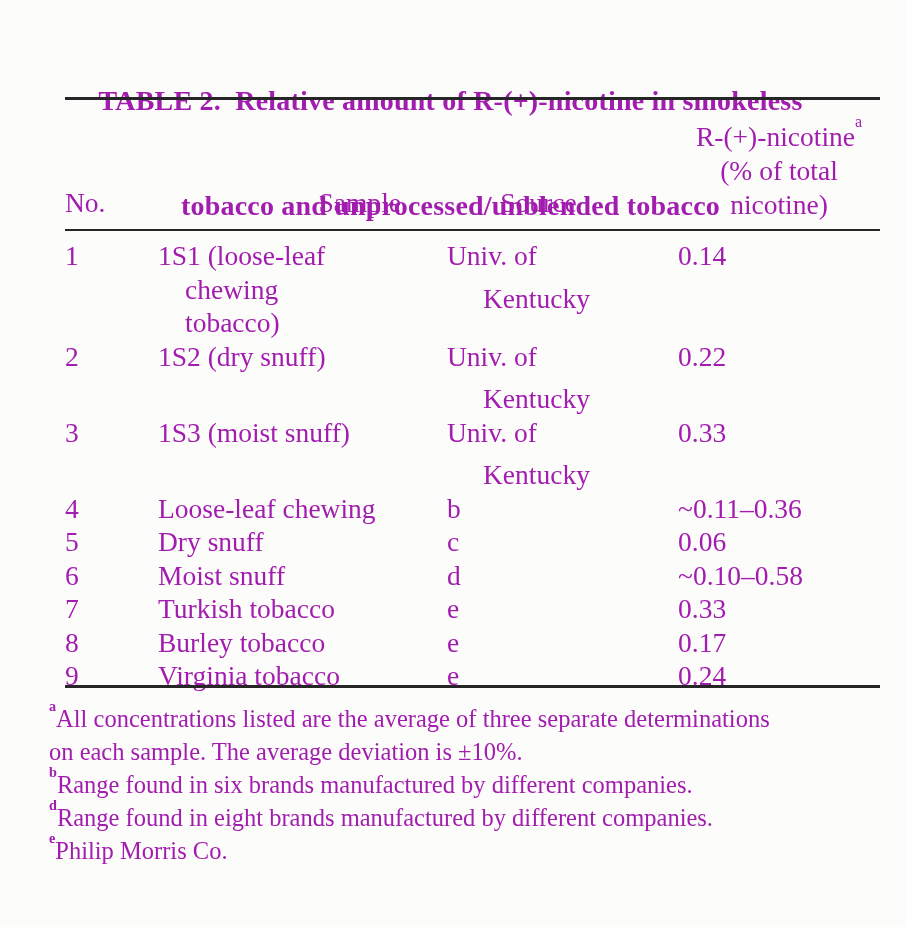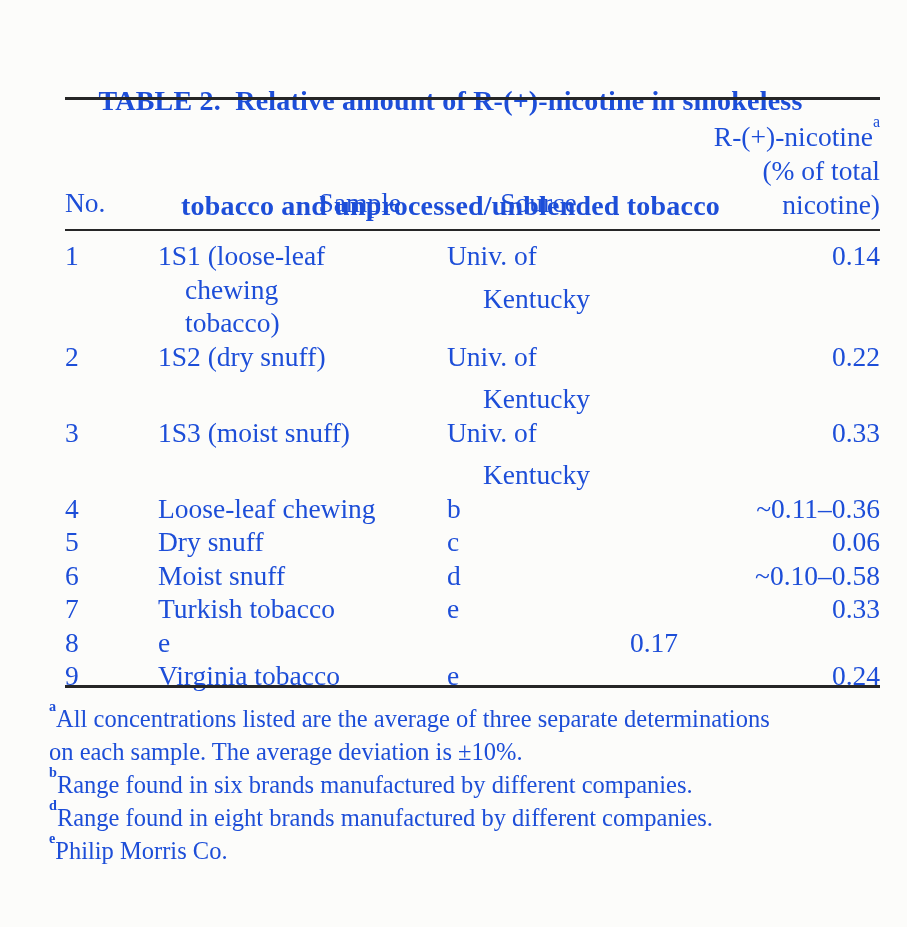--- a/index.html
+++ b/index.html
@@ -6,21 +6,21 @@
   body{
     width:907px;height:927px;
     background:#f3f3f1;
     font-family:"Liberation Serif","DejaVu Serif",serif;
     -webkit-font-smoothing:antialiased;
   }
   .page{
     position:relative;
     width:907px;height:927px;
     background:#fcfcfa;
-    color:#1d4ed8;
+    color:#a21caf;
     overflow:hidden;
   }
   
   .title{
     position:absolute;top:13px;left:0;right:6px;
     text-align:center;
     font-weight:bold;
     font-size:28px;
     line-height:35px;
     letter-spacing:.2px;
@@ -39,31 +39,31 @@
   .thead{
     position:absolute;top:110px;left:65px;width:815px;height:114px;
     align-items:end;
     font-size:27.5px;
     line-height:34px;
   }
   .th{padding-bottom:4px;}
   .th-no{text-align:left;}
   .th-sample{text-align:right;padding-right:46px;}
   .th-source{text-align:center;padding-right:48px;}
-  .th-value{text-align:right;padding-bottom:2px;}
+  .th-value{text-align:center;padding-bottom:2px;}
   .tbody{
     position:absolute;top:239px;left:65px;width:815px;
     font-size:27.5px;
     line-height:33.5px;
   }
   .td{white-space:nowrap;}
   .td .ln{white-space:nowrap;}
   .indent-sm{padding-left:27px;}
   .indent-md{padding-left:36px;margin-top:9px;}
-  .td-value{text-align:right;}
+  .td-value{text-align:left;}
   sup.marker{
     font-size:0.58em;
     line-height:0;
     position:relative;
     top:-0.55em;
   }
   
   .footnotes{
     position:absolute;top:702px;left:49px;width:842px;
     font-size:24.5px;
@@ -177,20 +177,23 @@
       </div>
       <div class="td">
         <div class="ln">e</div>
       </div>
       <div class="td td-value">0.33</div>
     </div>
 
     <div class="tr grid">
       <div class="td">8</div>
       <div class="td">
+        <div class="ln">Burley tobacco</div>
+      </div>
+      <div class="td">
         <div class="ln">e</div>
       </div>
       <div class="td td-value">0.17</div>
     </div>
 
     <div class="tr grid">
       <div class="td">9</div>
       <div class="td">
         <div class="ln">Virginia tobacco</div>
       </div>

